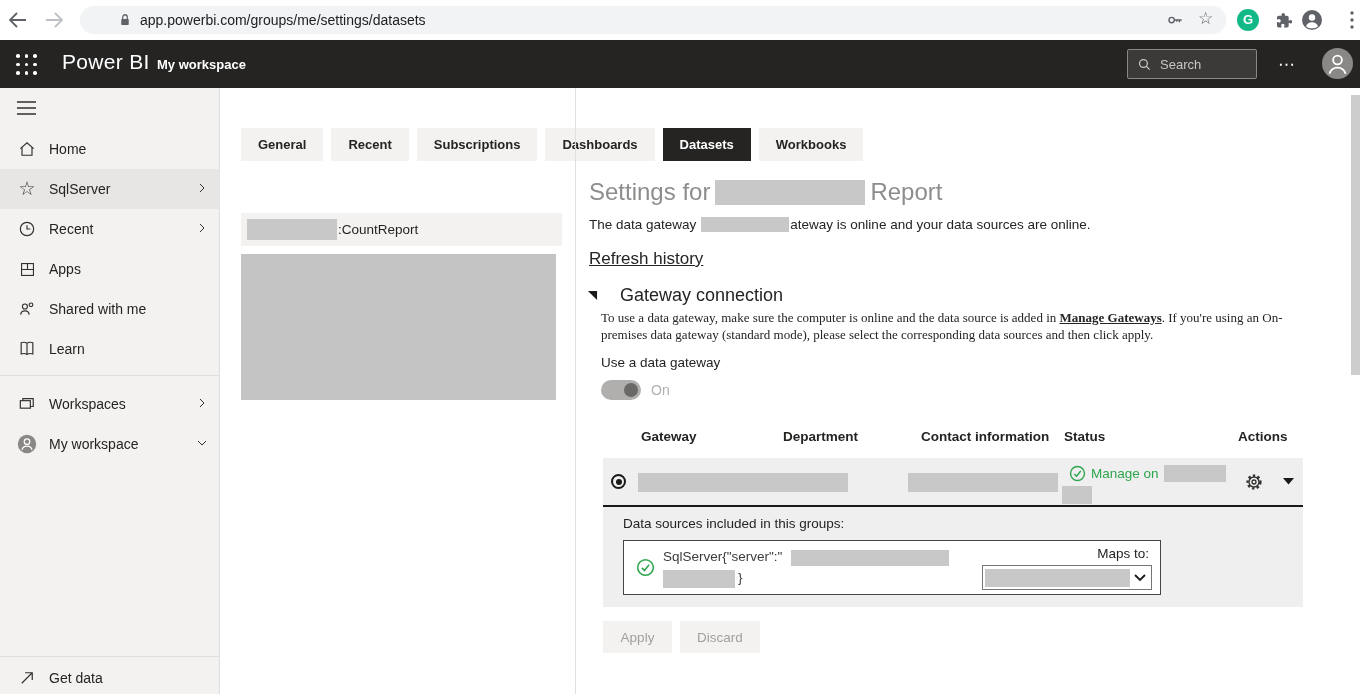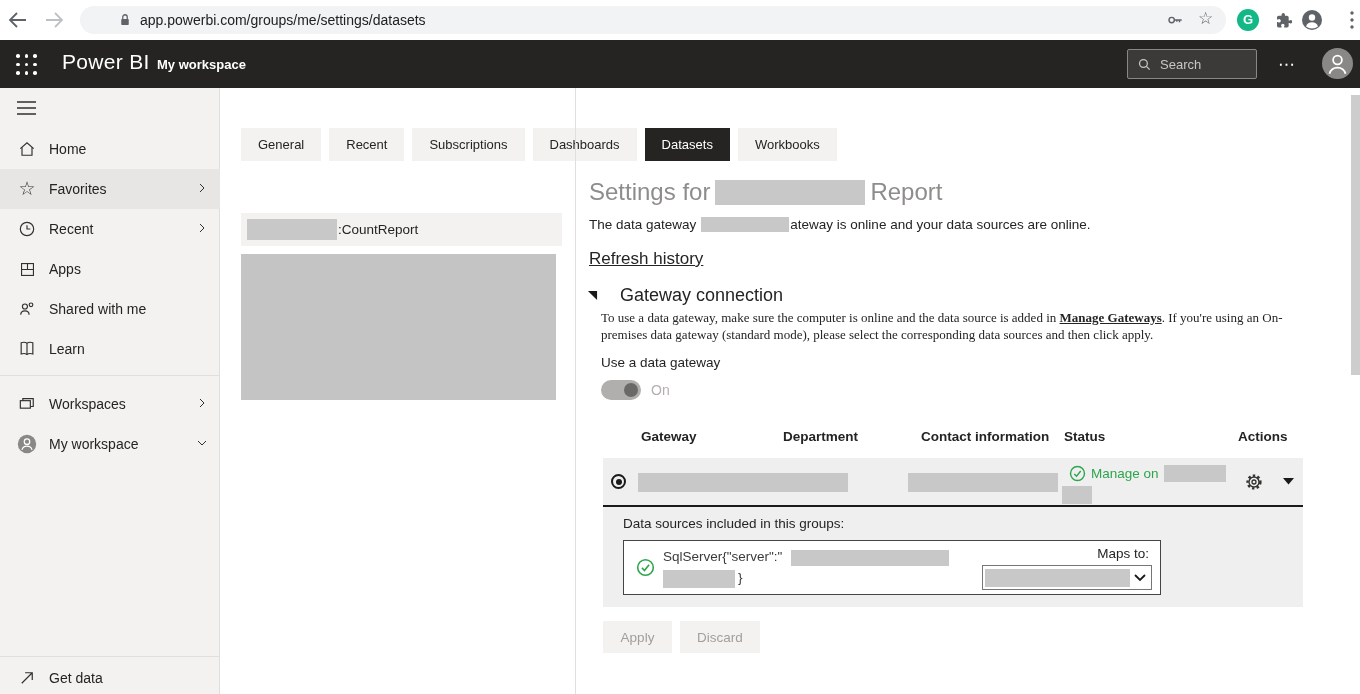--- a/index.html
+++ b/index.html
@@ -32,21 +32,21 @@
   .srow { position:absolute; left:0; width:220px; height:40px; display:flex; align-items:center; cursor:pointer; }
   .srow .ic { width:22px; margin-left:16px; display:flex; justify-content:center; color:#323130; }
   .srow .lbl { margin-left:11px; font-size:14px; color:#252423; }
   .srow .chev { position:absolute; left:194px; top:11px; }
   .srow.hl { background:#e8e6e4; }
   .sdivider { position:absolute; left:0; width:220px; height:1px; background:#e1dfdd; }
   .star-glyph { font-size:19px; color:#323130; line-height:18px; }
 
   
   .tabbar { position:absolute; left:241px; top:128px; display:flex; gap:8px; }
-  .tab { height:33px; padding:16px 17px; display:flex; align-items:center; font-size:13px; color:#252423; background:#f3f2f1; cursor:pointer; white-space:nowrap; }
+  .tab { height:33px; padding:16px 17px; display:flex; align-items:center; font-size:13px; color:#252423; background:#f3f2f1; cursor:pointer; white-space:nowrap;font-weight:bold; }
   .tab.active { background:#252423; color:#fff; }
 
   .list-item { position:absolute; left:241px; top:213px; width:321px; height:33px; background:#f3f2f1; }
   .redact { background:#c8c8c8; }
   .big-redact { position:absolute; left:241px; top:254px; width:315px; height:146px; background:#c4c4c4; }
   .vdivider { position:absolute; left:575px; top:88px; width:1px; height:606px; background:#e1dfdd; }
 
   .title { position:absolute; left:589px; top:178px; font-size:24px; font-weight:300; color:#8f8d8b; display:flex; align-items:center; }
   .subtitle { position:absolute; left:589px; top:217px; font-size:13.5px; color:#252423; display:flex; align-items:center;text-align:center; }
   .link { text-decoration:underline; color:#252423; cursor:pointer; }
@@ -176,21 +176,21 @@
           <svg width="20" height="20" viewBox="0 0 24 24" fill="none" stroke="#323130" stroke-width="1.4">
             <path d="M4 11.5 12 4.5l8 7"></path>
             <path d="M6 10v9.5h12V10"></path>
           </svg>
         </span>
       <span class="lbl">Home</span>
     </div>
 
     <div class="srow hl" style="top:81px;">
       <span class="ic star-glyph">☆</span>
-      <span class="lbl">Favorites</span>
+      <span class="lbl">SqlServer</span>
       <span class="chev">
           <svg width="16" height="16" viewBox="0 0 24 24" fill="none" stroke="#323130" stroke-width="1.5">
             <path d="m9 6 6 6-6 6"></path>
           </svg>
         </span>
     </div>
 
     <div class="srow" style="top:121px;">
       <span class="ic">
           <svg width="20" height="20" viewBox="0 0 24 24" fill="none" stroke="#323130" stroke-width="1.4">

